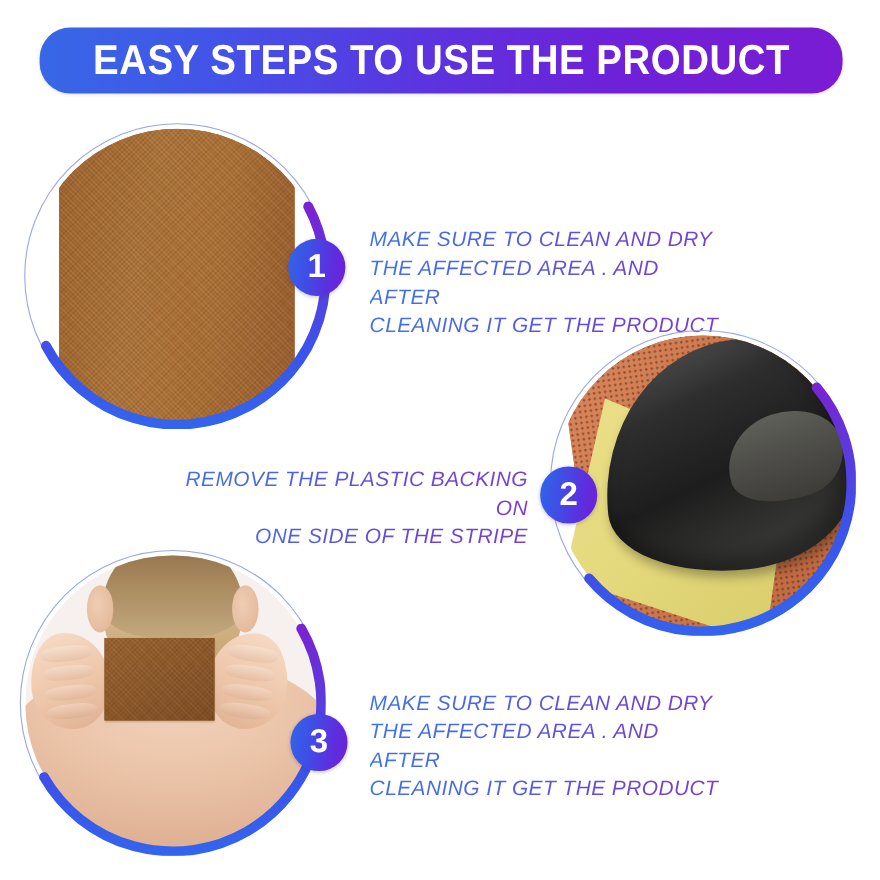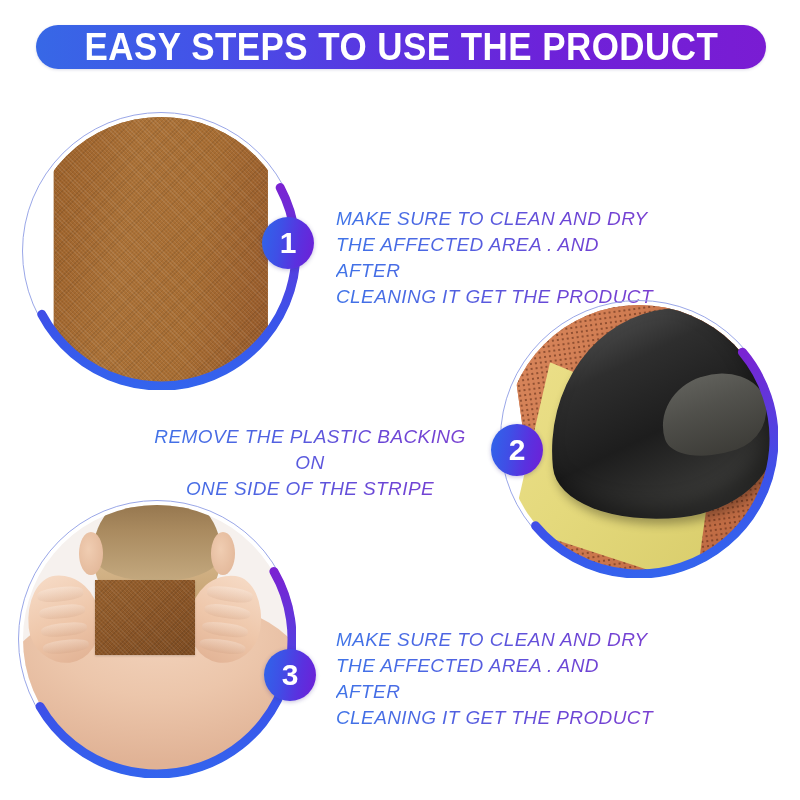--- a/index.html
+++ b/index.html
@@ -22,21 +22,21 @@
     width: 800px; height: 800px;
     background: #ffffff;
   }
 
   
   .header-banner {
     position: absolute;
     left: 36px;
     top: 25px;
     width: 730px;
-    height: 44px;
+    height: 60px;
     border-radius: 28px;
     background: linear-gradient(90deg, #3768e6 0%, #4353e8 22%, #5b34e0 48%, #6d22d9 70%, #7a1cd3 100%);
     display: flex;
     align-items: center;
     justify-content: center;
     box-shadow: 0 1px 3px rgba(60, 60, 120, 0.18);
   }
   .header-title {
     color: #ffffff;
     font-family: "Liberation Sans Narrow", "Liberation Sans", sans-serif;
@@ -222,21 +222,21 @@
     text-transform: uppercase;
     background: linear-gradient(95deg, #3f74e8 0%, #4e64e2 35%, #6a46d6 70%, #7b3fd0 100%);
     -webkit-background-clip: text;
     background-clip: text;
     color: transparent;
     -webkit-text-fill-color: transparent;
     white-space: pre-line;
     font-style: italic;
   }
   .step-text.align-left  { text-align: left; }
-  .step-text.align-right { text-align: center; }
+  .step-text.align-right { text-align: right; }
 </style>
 </head>
 <body>
 
 <div id="stage">
 
   <div class="header-banner">
     <div class="header-title">EASY STEPS TO USE THE PRODUCT</div>
   </div>
 

